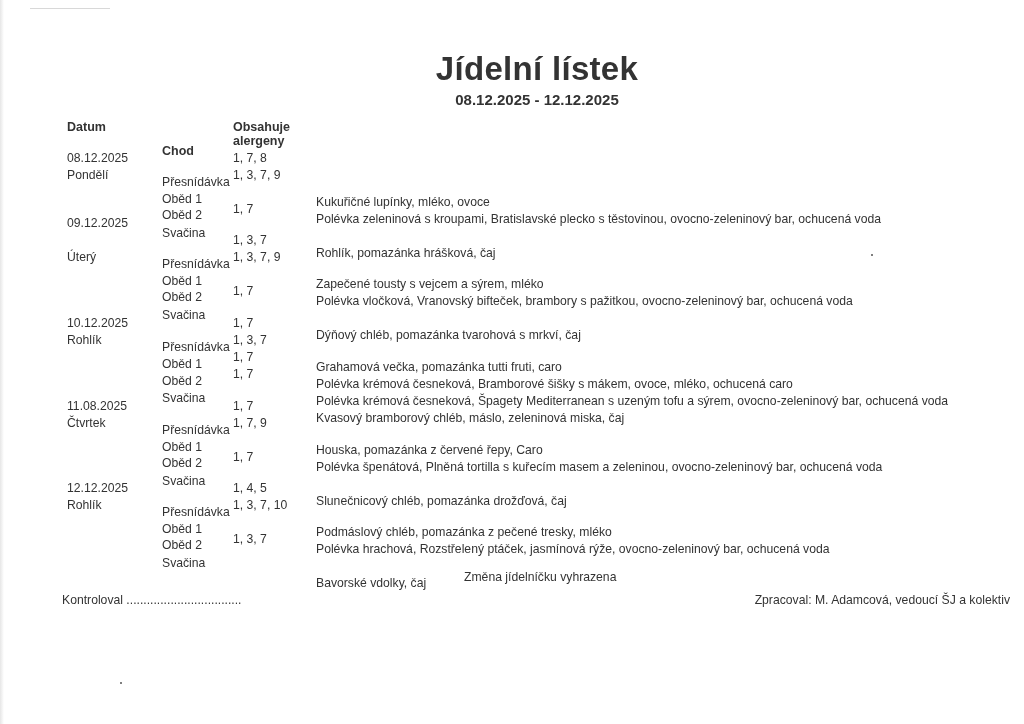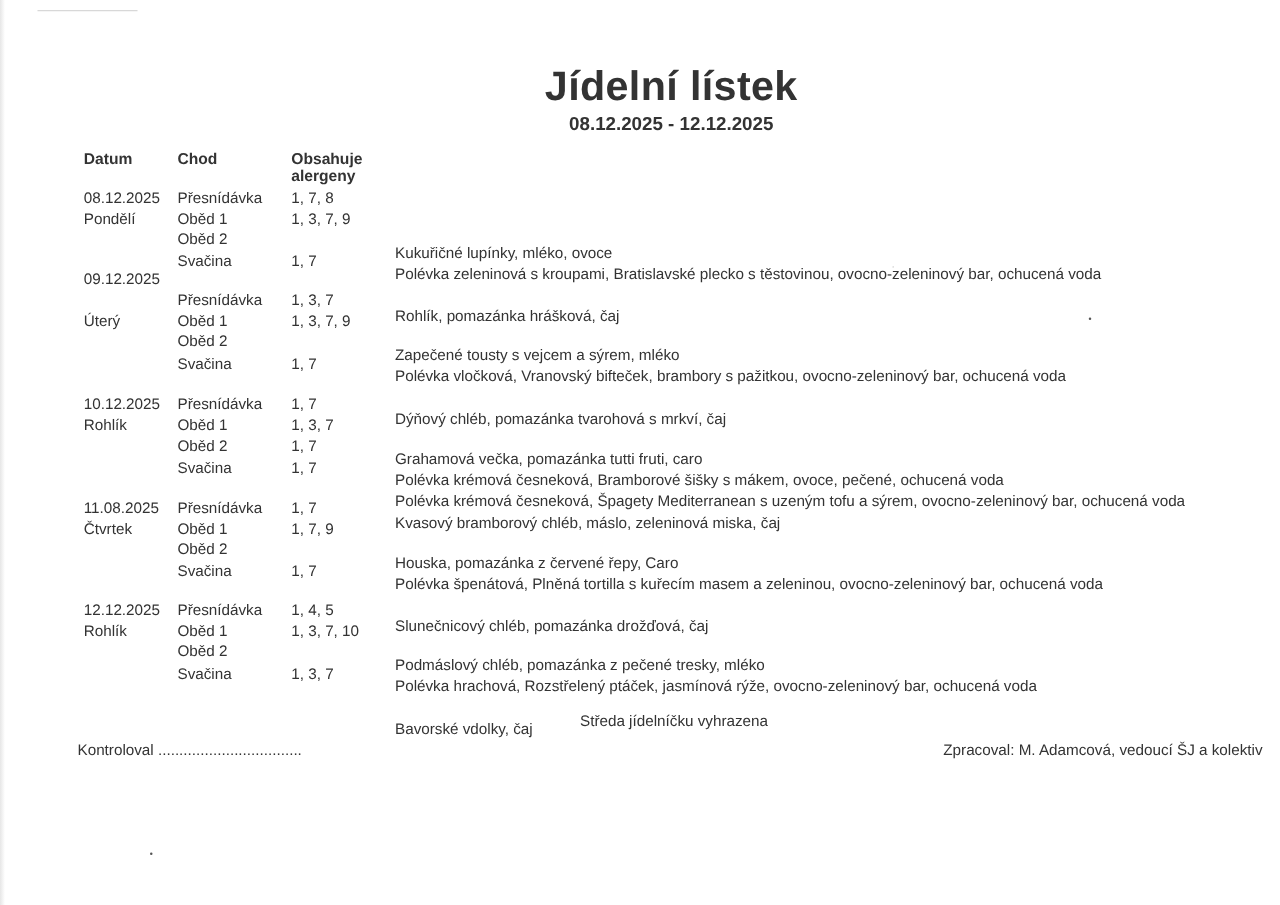--- a/index.html
+++ b/index.html
@@ -35,21 +35,21 @@
     .hdr {
       position: absolute; font-size: 12.5px; font-weight: bold; color: #333;
       line-height: 14px;
       text-align: right;
     }
     .cell {
       position: absolute; font-size: 12.2px; color: #333;
       white-space: nowrap; line-height: 15px;
     }
     .col-date { left: 67px; }
-    .col-course { left: 142px; }
+    .col-course { left: 162px; margin-top: 24px; }
     .col-allergen { left: 233px; }
     .col-desc { left: 316px; margin-top: 44px; }
     .footer-note {
       position: absolute; top: 570px; left: 464px;
       font-size: 12.2px; color: #333;
     }
     .footer-checked {
       position: absolute; top: 593px; left: 62px;
       font-size: 12.2px; color: #333;
     }
@@ -122,21 +122,21 @@
       <div class="cell col-date" style="top:316px">10.12.2025</div>
       <div class="cell col-date" style="top:333px">Rohlík</div>
       <div>
         <div class="cell col-course" style="top:316px">Přesnídávka</div>
         <div class="cell col-allergen" style="top:316px">1, 7</div>
         <div class="cell col-desc" style="top:316px">Grahamová večka, pomazánka tutti fruti, caro</div>
       </div>
       <div>
         <div class="cell col-course" style="top:333px">Oběd 1</div>
         <div class="cell col-allergen" style="top:333px">1, 3, 7</div>
-        <div class="cell col-desc" style="top:333px">Polévka krémová česneková, Bramborové šišky s mákem, ovoce, pečené, ochucená voda</div>
+        <div class="cell col-desc" style="top:333px">Polévka krémová česneková, Bramborové šišky s mákem, ovoce, mléko, ochucená caro</div>
       </div>
       <div>
         <div class="cell col-course" style="top:350px">Oběd 2</div>
         <div class="cell col-allergen" style="top:350px">1, 7</div>
         <div class="cell col-desc" style="top:350px">Polévka krémová česneková, Špagety Mediterranean s uzeným tofu a sýrem, ovocno-zeleninový bar, ochucená voda</div>
       </div>
       <div>
         <div class="cell col-course" style="top:367px">Svačina</div>
         <div class="cell col-allergen" style="top:367px">1, 7</div>
         <div class="cell col-desc" style="top:367px">Kvasový bramborový chléb, máslo, zeleninová miska, čaj</div>
@@ -181,19 +181,19 @@
         <div class="cell col-desc" style="top:514px"></div>
       </div>
       <div>
         <div class="cell col-course" style="top:532px">Svačina</div>
         <div class="cell col-allergen" style="top:532px">1, 3, 7</div>
         <div class="cell col-desc" style="top:532px">Bavorské vdolky, čaj</div>
       </div>
     </div>
 </div>
 
-<div class="footer-note">Středa jídelníčku vyhrazena</div>
+<div class="footer-note">Změna jídelníčku vyhrazena</div>
 <div class="footer-checked">Kontroloval ..................................</div>
 <div class="footer-prepared">Zpracoval: M. Adamcová, vedoucí ŠJ a kolektiv</div>
 
 <div class="speck" style="left:871px;top:254px;width:2px;height:2px;"></div>
 <div class="speck" style="left:120px;top:682px;width:2px;height:2px;"></div>
 <div class="speck" style="left:714px;top:213px;width:1px;height:1px;background:#bbb;"></div>
 
 </body></html>

